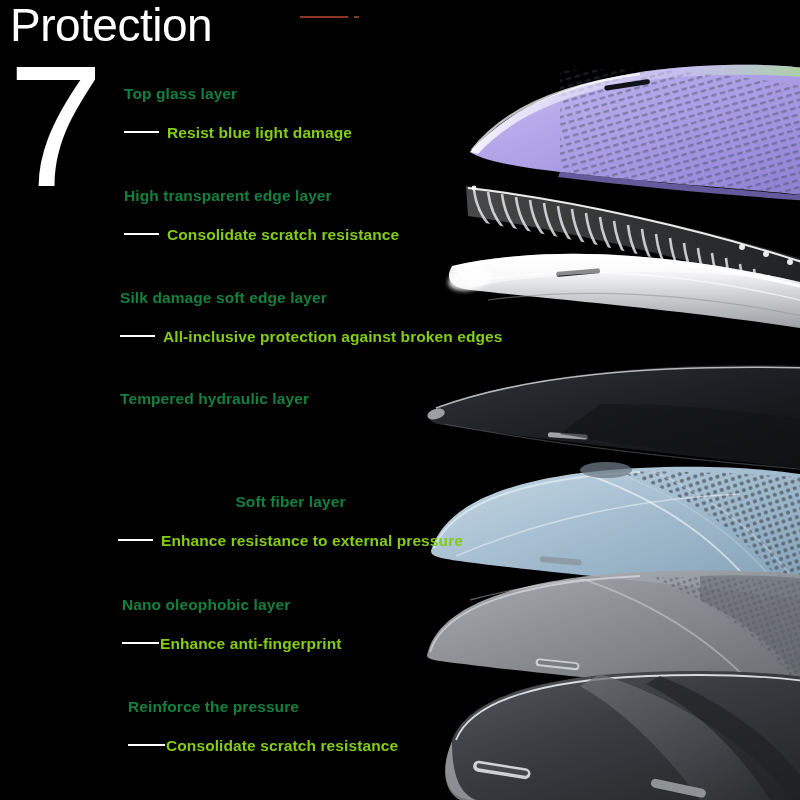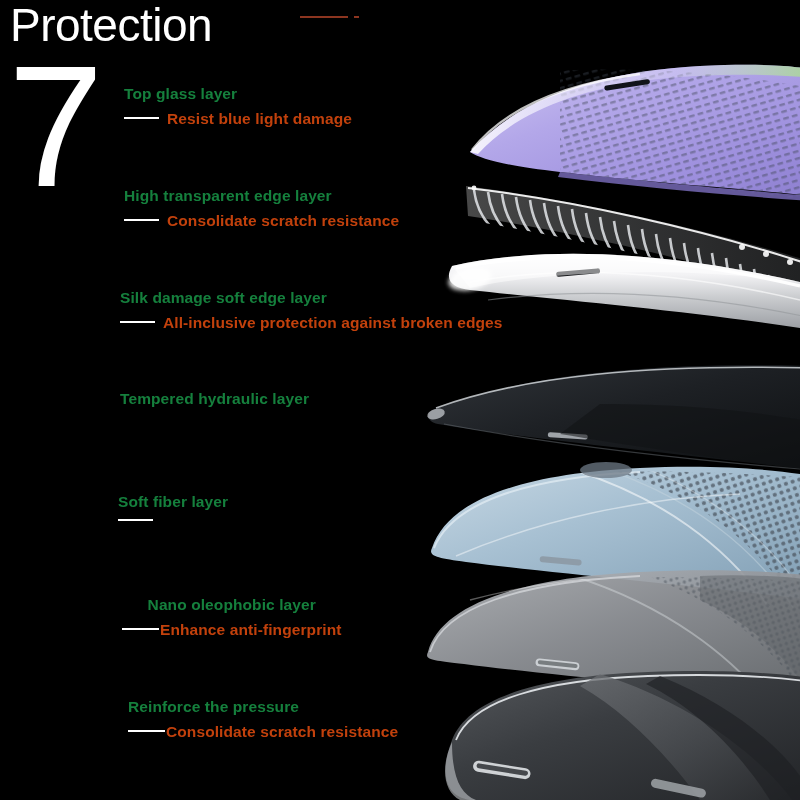--- a/index.html
+++ b/index.html
@@ -35,23 +35,23 @@
   }
 
   
   .feature{position:absolute;white-space:nowrap;}
   .feature .fhead{
     font-size:15.5px;font-weight:700;color:#15803d;
     line-height:1;letter-spacing:.1px;
   }
   .feature .fsub{
     display:flex;align-items:center;
-    font-size:15.5px;font-weight:700;color:#c2410c;
+    font-size:15.5px;font-weight:700;color:#84cc16;
     line-height:1;letter-spacing:.1px;
-    margin-top:9px;
+    margin-top:23px;
   }
   .feature .dash{
     display:inline-block;height:2px;width:35px;background:#ffffff;
     margin-right:8px;flex:0 0 auto;
   }
   .feature.tight .fsub .dash{margin-right:1px;width:37px;}
 </style>
 </head>
 <body>
 
@@ -297,24 +297,25 @@
   </div>
 
   <div class="feature" style="left:120px;top:391px;text-align:center;">
     <div class="fhead">Tempered hydraulic layer</div>
   </div>
 
   <div class="feature" style="left:118px;top:494px;text-align:center;">
     <div class="fhead">Soft fiber layer</div>
     <div class="fsub">
       <span class="dash"></span>
-    </div>
-  </div>
-
-  <div class="feature tight" style="left:122px;top:597px;text-align:center;">
+      <span>Enhance resistance to external pressure</span>
+    </div>
+  </div>
+
+  <div class="feature tight" style="left:122px;top:597px;">
     <div class="fhead">Nano oleophobic layer</div>
     <div class="fsub">
       <span class="dash"></span>
       <span>Enhance anti-fingerprint</span>
     </div>
   </div>
 
   <div class="feature tight" style="left:128px;top:699px;">
     <div class="fhead">Reinforce the pressure</div>
     <div class="fsub">

